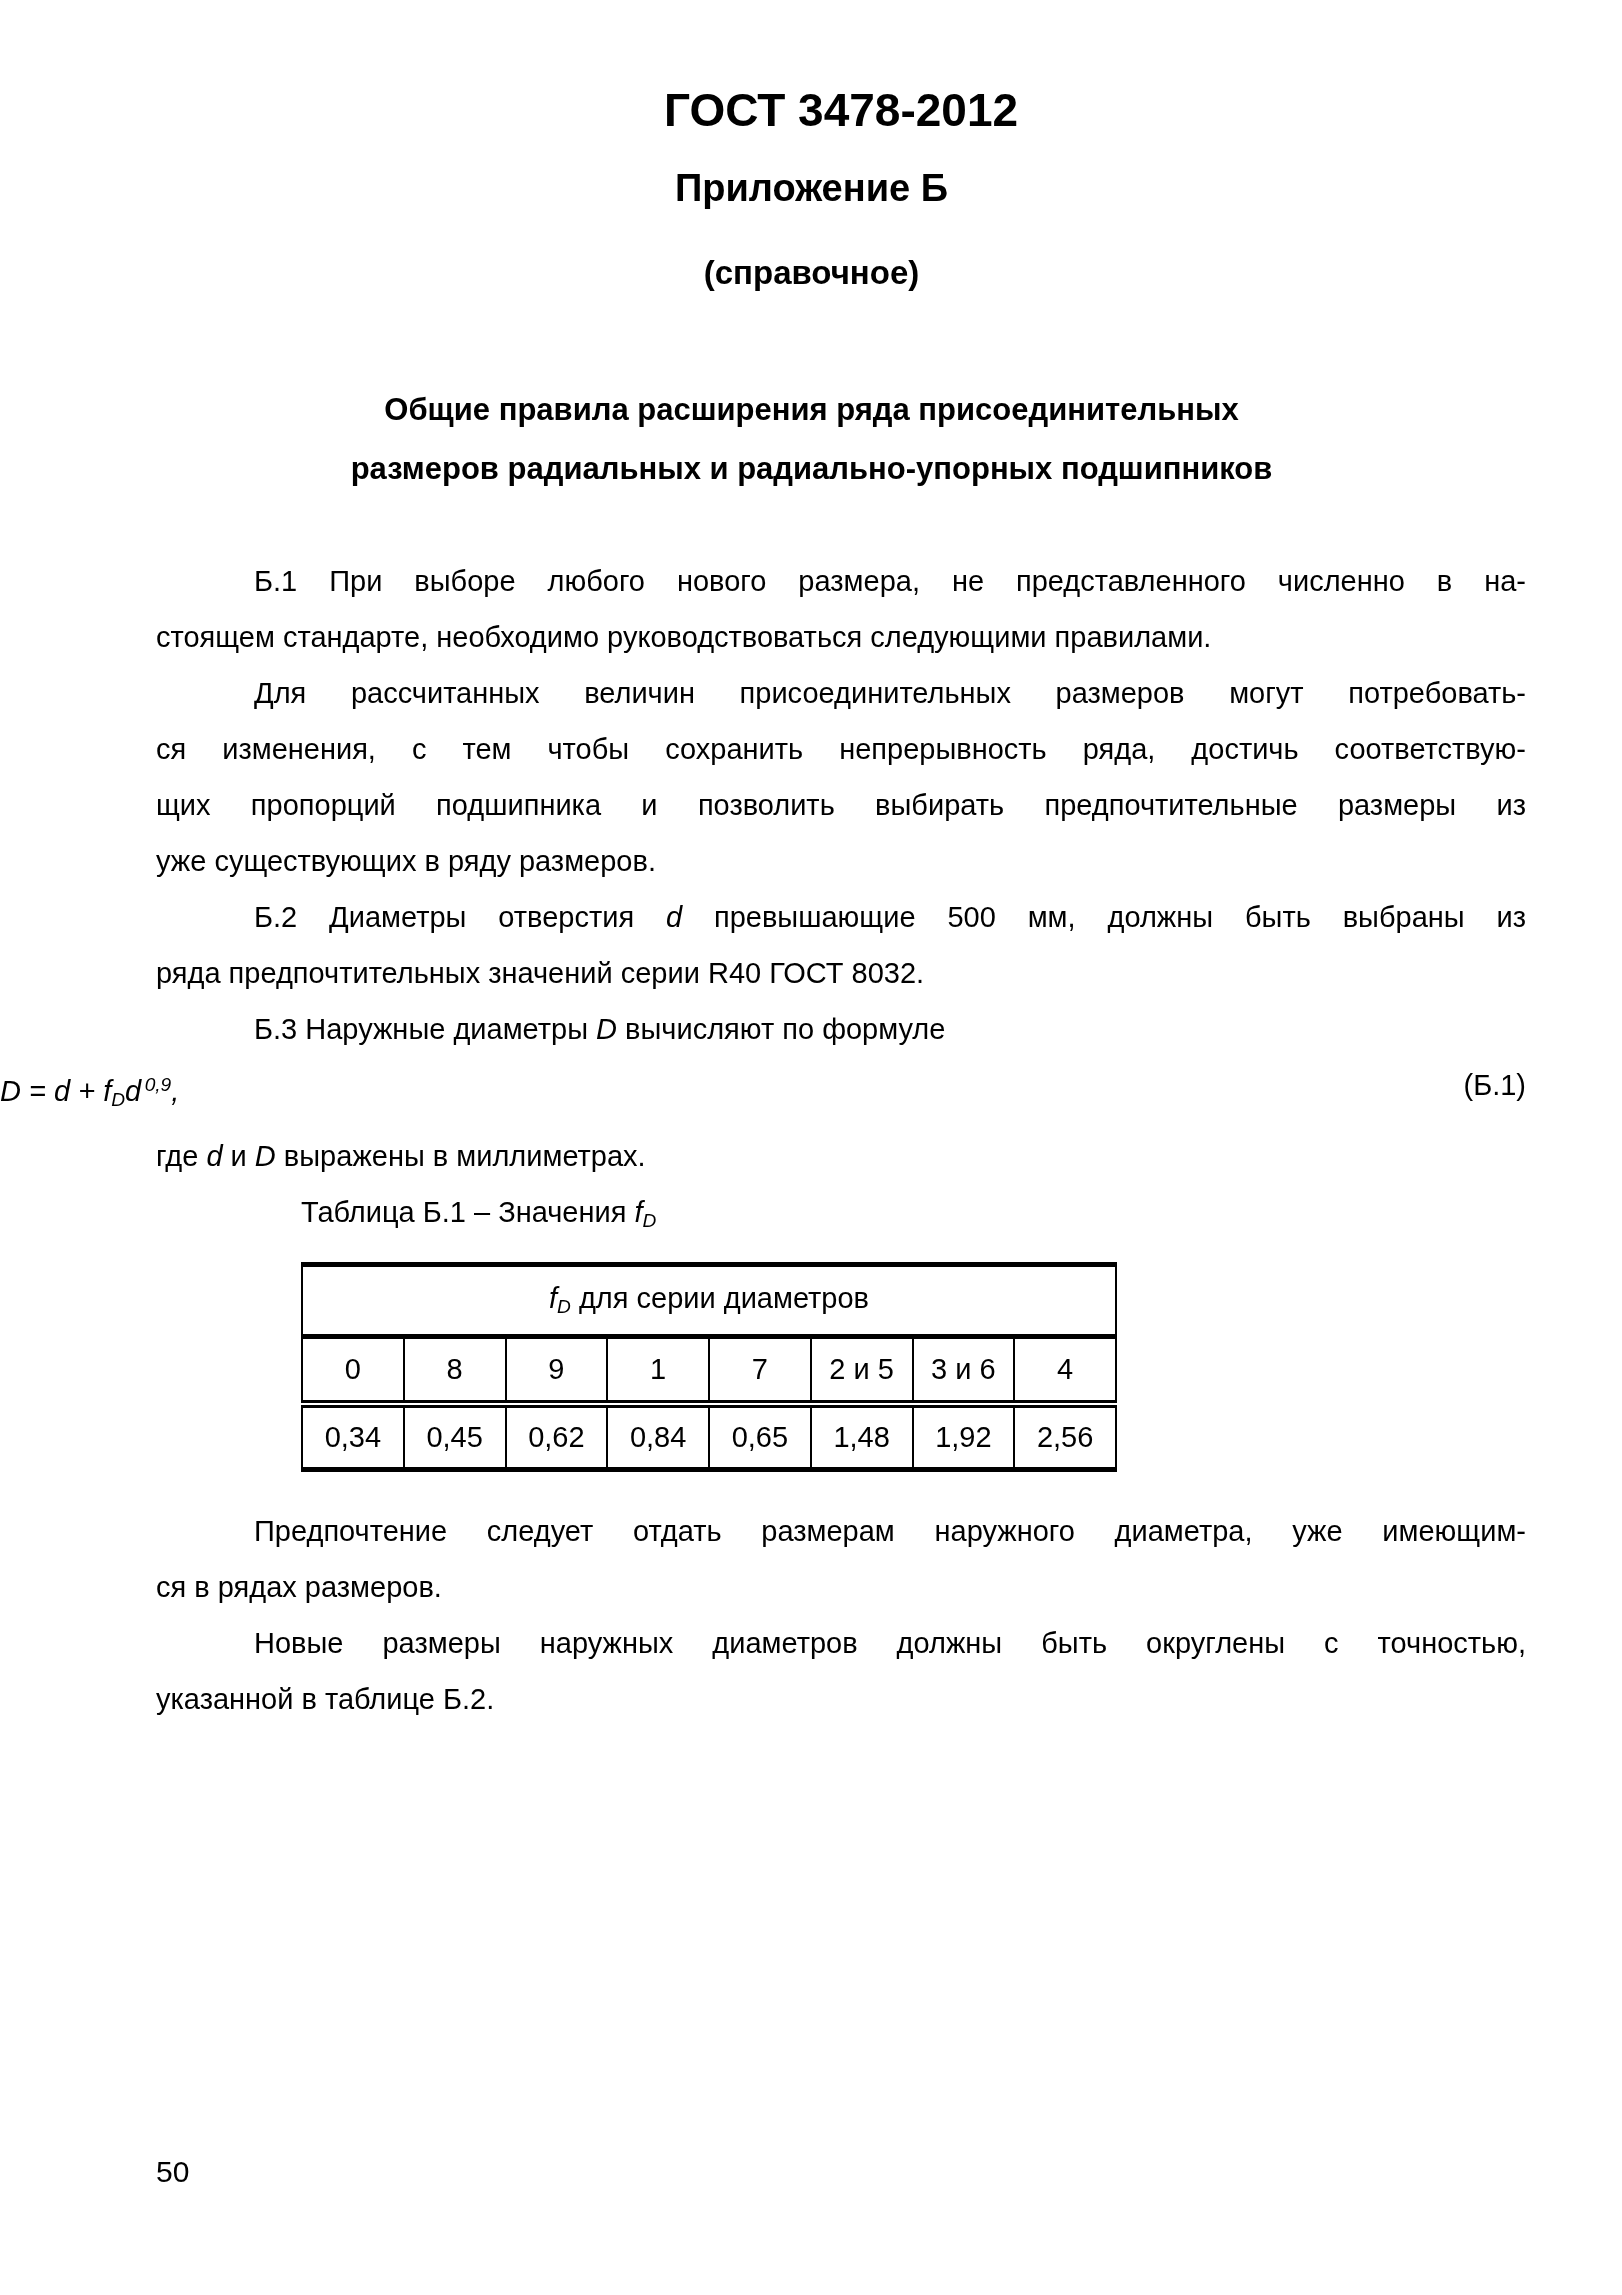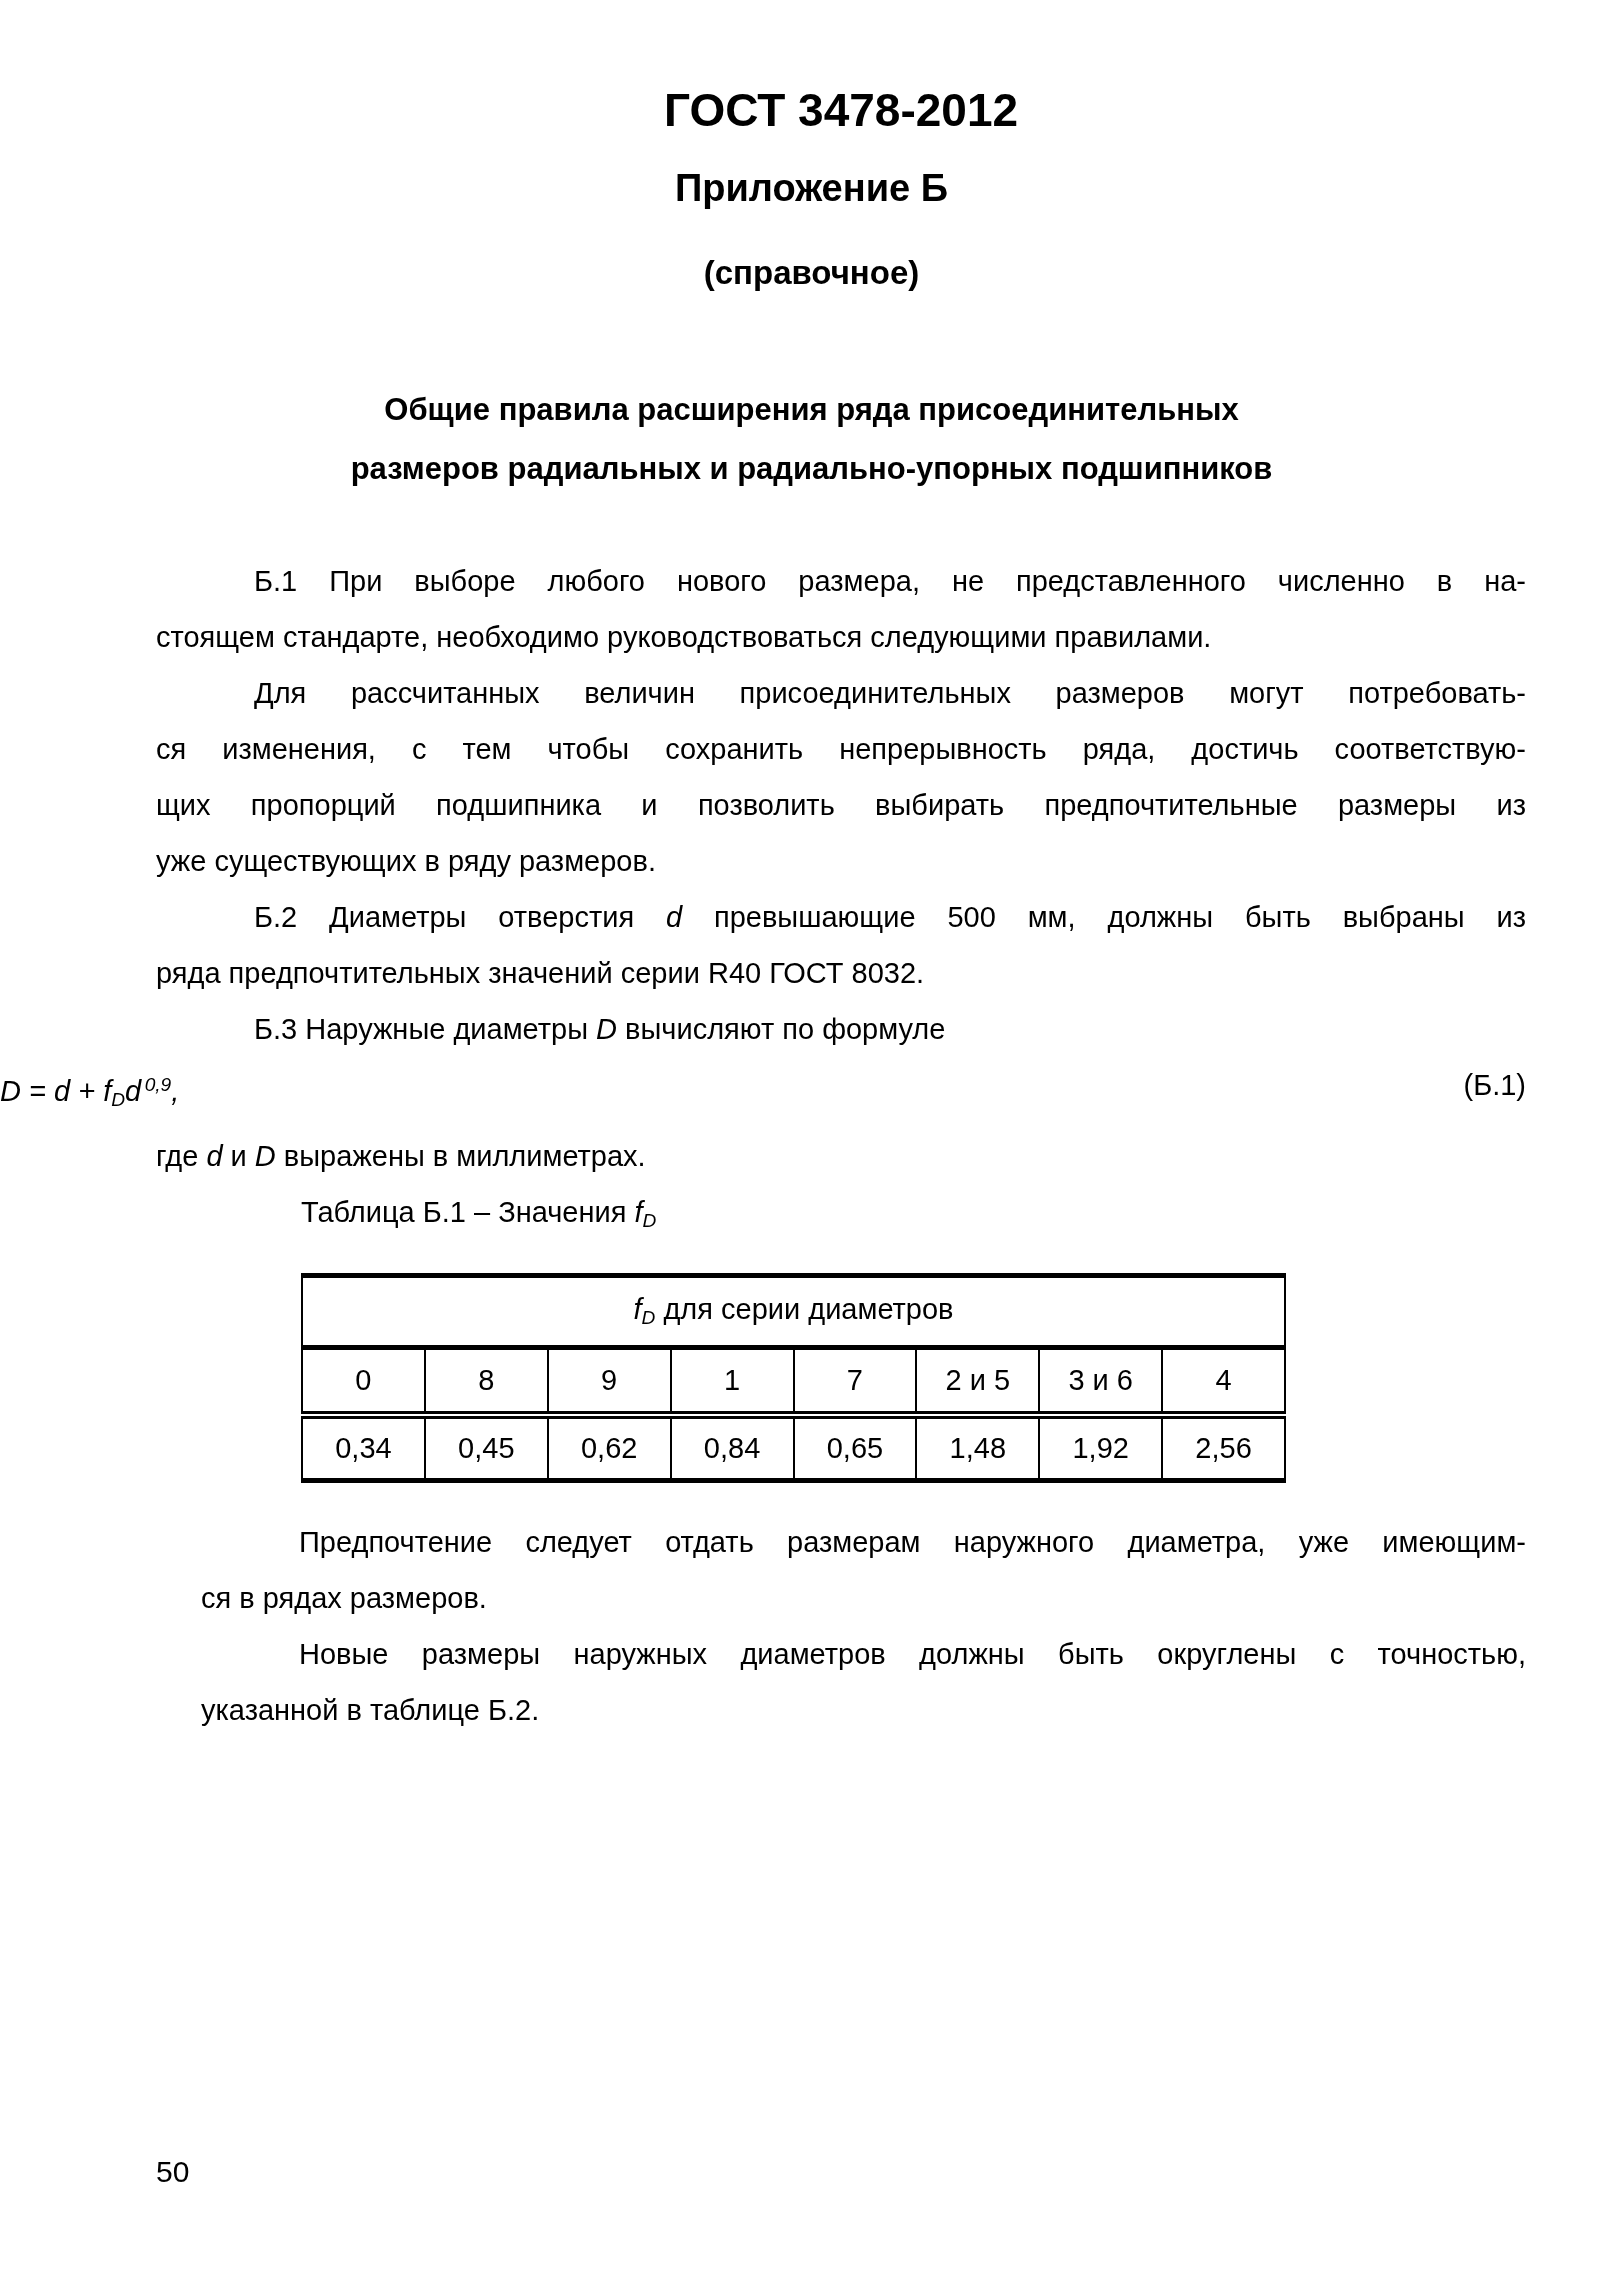--- a/index.html
+++ b/index.html
@@ -20,21 +20,21 @@
   }
 
   .full-center { margin-left:-156px; margin-right:-97px; text-align:center; }
 
   .annex { font-weight:bold; font-size:38px; line-height:56px; margin-top:31px; }
   .annex-sub { font-weight:bold; font-size:33px; line-height:56px; margin-top:29.4px; }
 
   .heading { font-weight:bold; font-size:31px; line-height:59px; margin-top:79px; }
 
   .body-block { margin-top:55px; }
-  .after-table-block { margin-top:31px;margin-left:45px; }
+  .after-table-block { margin-top:31px; }
 
   .line {
     line-height:56px;
     text-align:justify;
     text-align-last:justify;
   }
   .line.pend { text-align:left; text-align-last:left; }
   .line.indent { text-indent:98px;text-align:right; }
 
   .var { font-style:italic; }
@@ -51,22 +51,22 @@
   .formula-label {
     position:absolute; right:97px; top:0;
     font-style:normal;
   }
 
   .tbl-caption { line-height:56px; margin-left:145px; text-align:left; }
 
   table.fd {
     border-collapse:collapse;
     table-layout:fixed;
-    width:985px;
-    margin:23px 0 0 145px;
+    width:816px;
+    margin:12px 0 0 145px;
     border:2.6px solid #000;
     border-top-width:5.9px;
     border-bottom-width:5.9px;
   }
   table.fd td {
     border-left:2px solid #000;
     border-right:2px solid #000;
     text-align:center;
     vertical-align:middle;
     font-size:29px;

